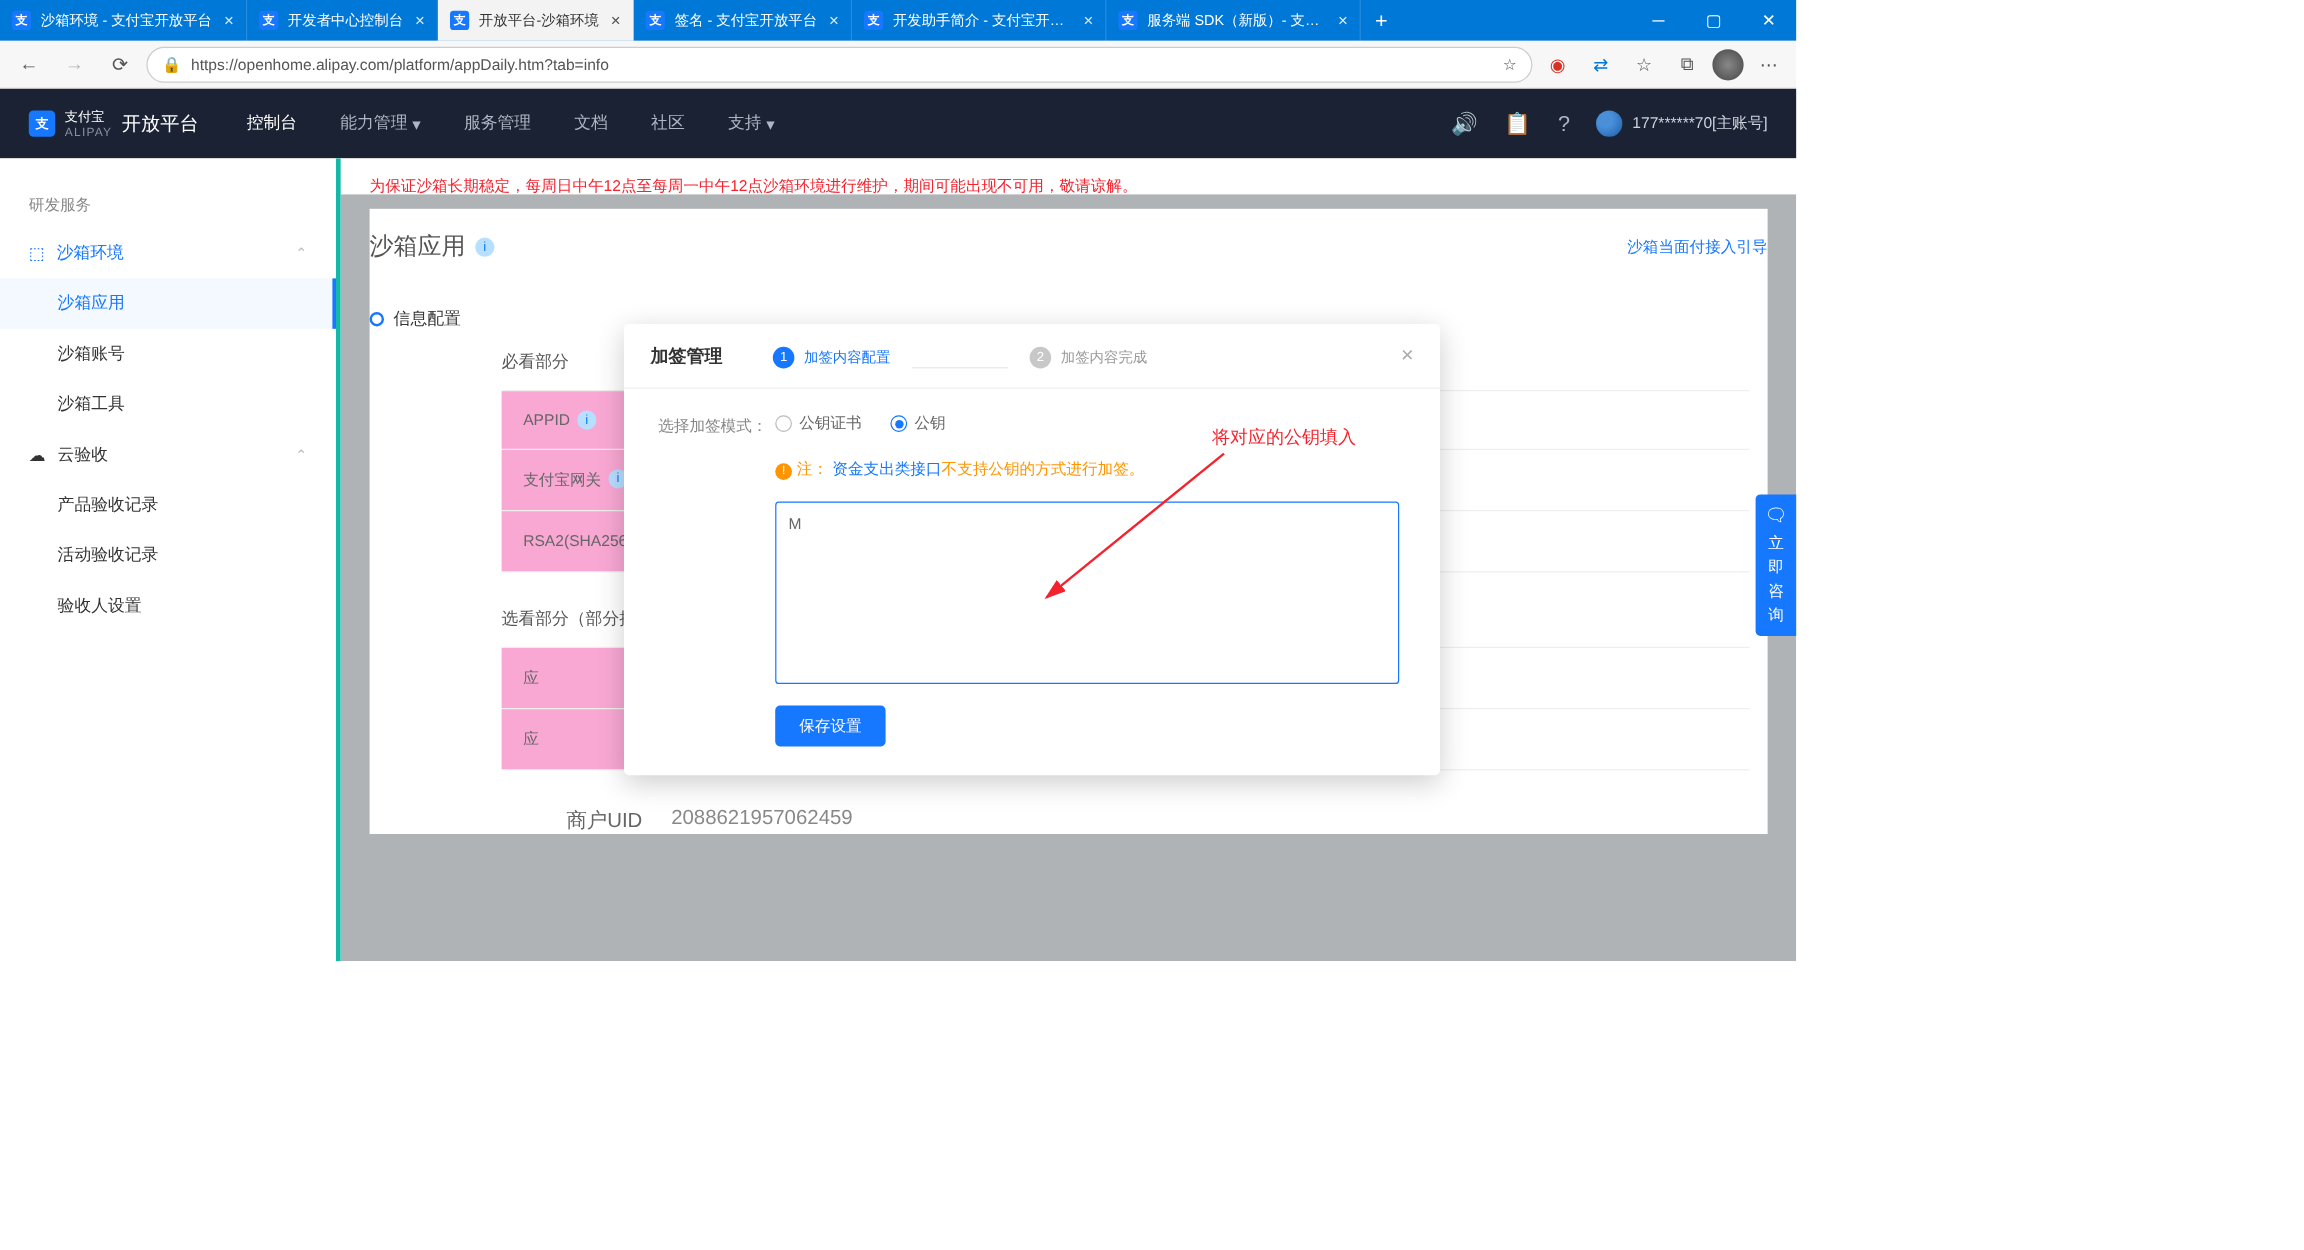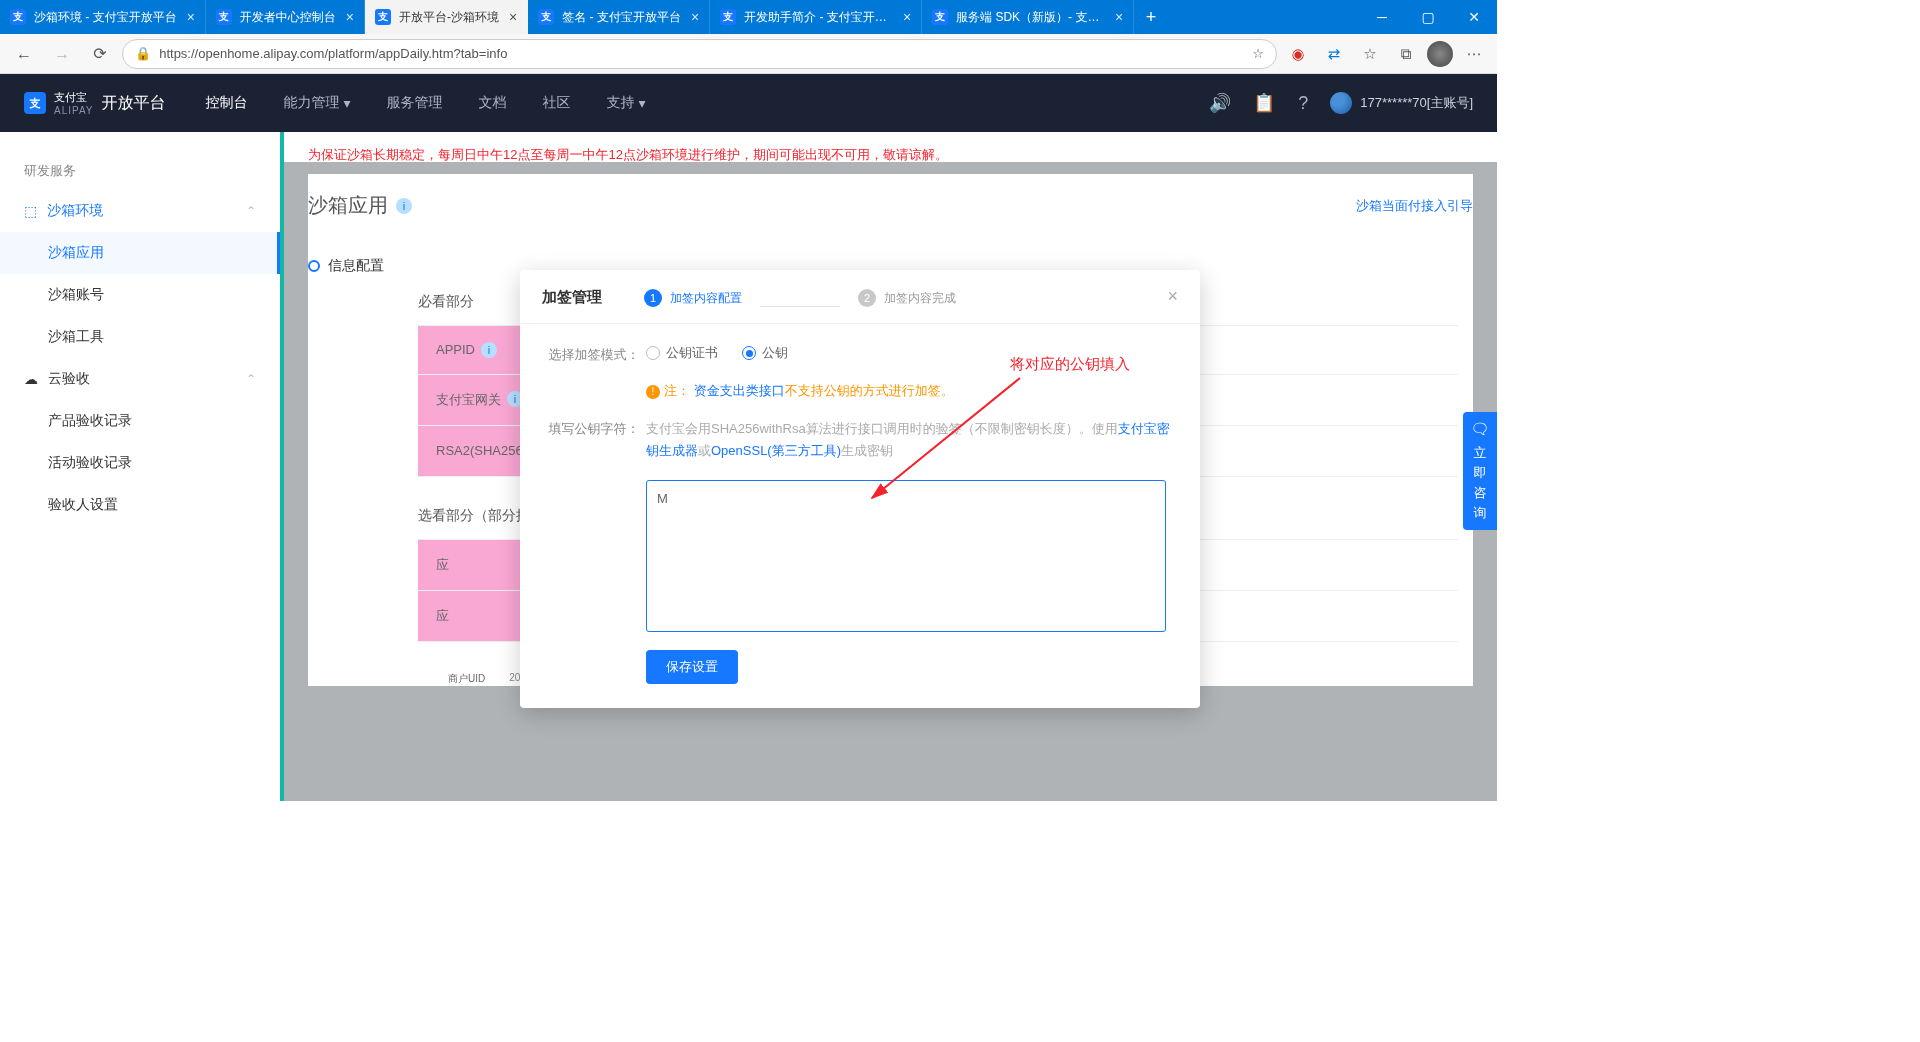--- a/index.html
+++ b/index.html
@@ -55,21 +55,21 @@
 .page-title { font-size:20px; color:#555; display:flex; align-items:center; gap:8px; }
 .info-dot { width:16px; height:16px; border-radius:50%; background:#b7dfff; color:#1677ff; font-size:11px; display:flex; align-items:center; justify-content:center; }
 .page-link { color:#1677ff; font-size:13px; }
 .section-label { display:flex; align-items:center; gap:8px; font-size:14px; color:#333; padding:20px 0 12px; }
 .ring { width:12px; height:12px; border:2px solid #1677ff; border-radius:50%; }
 .sublabel { padding:6px 0 14px 110px; color:#555; font-size:14px; }
 .tbl { margin-left:110px; width:1040px; border-top:1px solid #eee; }
 .row { display:flex; border-bottom:1px solid #eee; }
 .row .k { width:260px; background:#f9a8d4; padding:16px 18px; color:#666; font-size:13px; display:flex; align-items:flex-start; gap:6px; }
 .row .v { flex:1; padding:16px 18px; color:#555; font-size:13px; }
-.uid-row { display:flex; gap:24px; padding:30px 0 0 140px; color:#666; font-size:10px; }
+.uid-row { display:flex; gap:24px; padding:30px 0 0 140px; color:#666; font-size:17px;margin-left:24px; }
 .uid-row .val { color:#888; }
 
 
 .mask { position:absolute; left:0; right:0; top:30px; bottom:0; background:rgba(80,86,94,.45); }
 .modal { position:absolute; left:520px; top:270px; width:680px; background:#fff; border-radius:4px; box-shadow:0 6px 24px rgba(0,0,0,.2); }
 .modal-head { display:flex; align-items:flex-end; padding:16px 22px; border-bottom:1px solid #f0f0f0; gap:18px; }
 .modal-title { font-size:15px; font-weight:600; color:#333; margin-right:24px; }
 .step { display:flex; align-items:center; gap:8px; font-size:12px; color:#999; }
 .step .num { width:18px; height:18px; border-radius:50%; background:#c8c8c8; color:#fff; display:flex; align-items:center; justify-content:center; font-size:11px; }
 .step.active { color:#1677ff; }
@@ -299,24 +299,20 @@
             <span class="radio checked"></span>
             <span>公钥</span>
           </label>
       </div>
     </div>
     <div class="form-row">
       <div class="form-label"></div>
       <div><span class="warn-ico">!</span><span class="warn-text">注：</span> <span class="link">资金支出类接口</span><span class="warn-text">不支持公钥的方式进行加签。</span></div>
     </div>
     <div class="form-row">
-      <div class="form-label">填写公钥字符：</div>
-      <div class="desc" style="flex:1"><span>支付宝会用SHA256withRsa算法进行接口调用时的验签（不限制密钥长度）。使用</span><span class="link">支付宝密钥生成器</span><span>或</span><span class="link">OpenSSL(第三方工具)</span><span>生成密钥</span></div>
-    </div>
-    <div class="form-row">
       <div class="form-label"></div>
       <textarea class="pubkey-area" style="">M</textarea>
     </div>
     <button class="btn-primary">保存设置</button>
   </div>
 </div>
 
 <div class="annot-text">将对应的公钥填入</div>
 <svg class="annot-svg" width="180" height="140">
   <defs>

